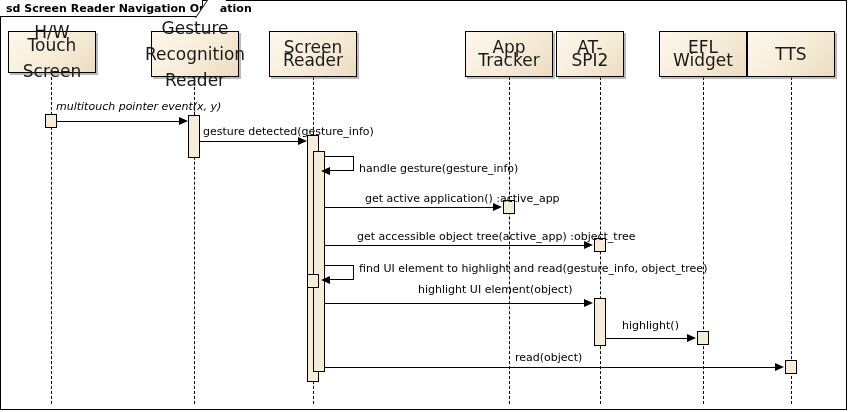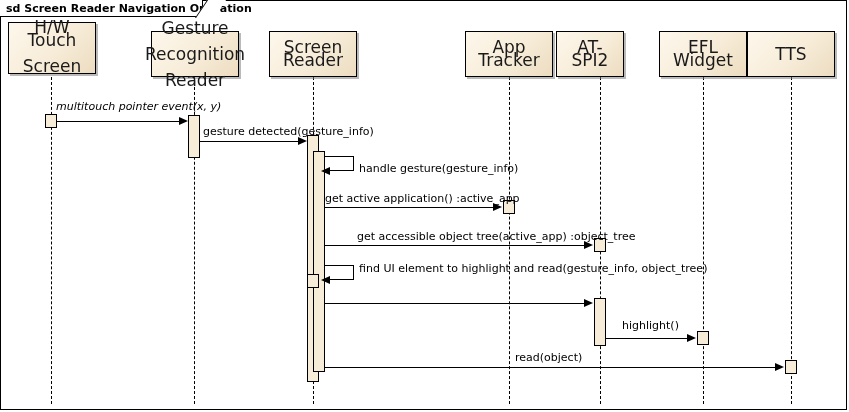--- a/index.html
+++ b/index.html
@@ -141,21 +141,21 @@
 <body>
 
 <div id="canvas">
 
   <div class="frame"></div>
   <div class="frame-tab" style="width:203px;">
     <span>sd Screen Reader Navigation Operation</span>
   </div>
   <div class="frame-tab-cut" style="left:195px;"></div>
 
-  <div class="lifeline-head" style="left:8px; top:22px; width:88px; height:52px;align-items:flex-end;">
+  <div class="lifeline-head" style="left:8px; top:31px; width:88px; height:42px;">
     <span>
       <span>H/W Touch</span><br>
       <span>Screen</span>
     </span>
   </div>
 
   <div class="lifeline-head" style="left:151px; top:31px; width:88px; height:46px;">
     <span>
       <span>Gesture</span><br>
       <span>Recognition</span><br>
@@ -226,32 +226,33 @@
   <div class="msg-head" style="left:179px; top:117px;"></div>
 
   <div class="msg-label" style="left:203px; top:126px;">gesture detected(gesture_info)</div>
   <div class="msg-line" style="left:200px; top:141px; width:99px;"></div>
   <div class="msg-head" style="left:298px; top:137px;"></div>
 
   <div class="self-msg" style="left:319px; top:156px; width:35px; height:15px;"></div>
   <div class="msg-head left" style="left:321px; top:167px;"></div>
   <div class="msg-label" style="left:359px; top:163px;">handle gesture(gesture_info)</div>
 
-  <div class="msg-label" style="left:325px; top:193px;">get active application() :active_app</div>
+  <div class="msg-label" style="left:325px; top:193px;padding-left:40px;">get active application() :active_app</div>
   <div class="msg-line" style="left:325px; top:207px; width:169px;"></div>
   <div class="msg-head" style="left:493px; top:203px;"></div>
 
   <div class="msg-label" style="left:333px; top:231px;margin-left:24px;">get accessible object tree(active_app) :object_tree</div>
   <div class="msg-line" style="left:325px; top:245px; width:260px;"></div>
   <div class="msg-head" style="left:584px; top:241px;"></div>
 
   <div class="self-msg" style="left:319px; top:265px; width:35px; height:15px;"></div>
   <div class="msg-head left" style="left:321px; top:276px;"></div>
   <div class="msg-label" style="left:359px; top:263px;">find UI element to highlight and read(gesture_info, object_tree)</div>
 
+  <div class="msg-label" style="left:418px; top:284px;">highlight UI element(object)</div>
   <div class="msg-line" style="left:325px; top:303px; width:260px;"></div>
   <div class="msg-head" style="left:584px; top:299px;"></div>
 
   <div class="msg-label" style="left:622px; top:320px;">highlight()</div>
   <div class="msg-line" style="left:606px; top:338px; width:82px;"></div>
   <div class="msg-head" style="left:687px; top:334px;"></div>
 
   <div class="msg-label" style="left:515px; top:352px;">read(object)</div>
   <div class="msg-line" style="left:319px; top:367px; width:457px;"></div>
   <div class="msg-head" style="left:775px; top:363px;"></div>

